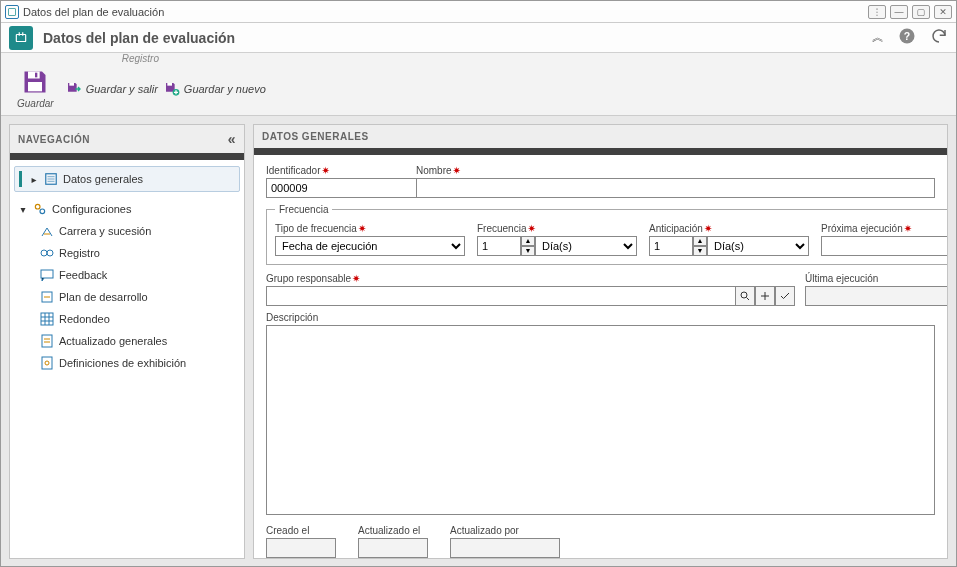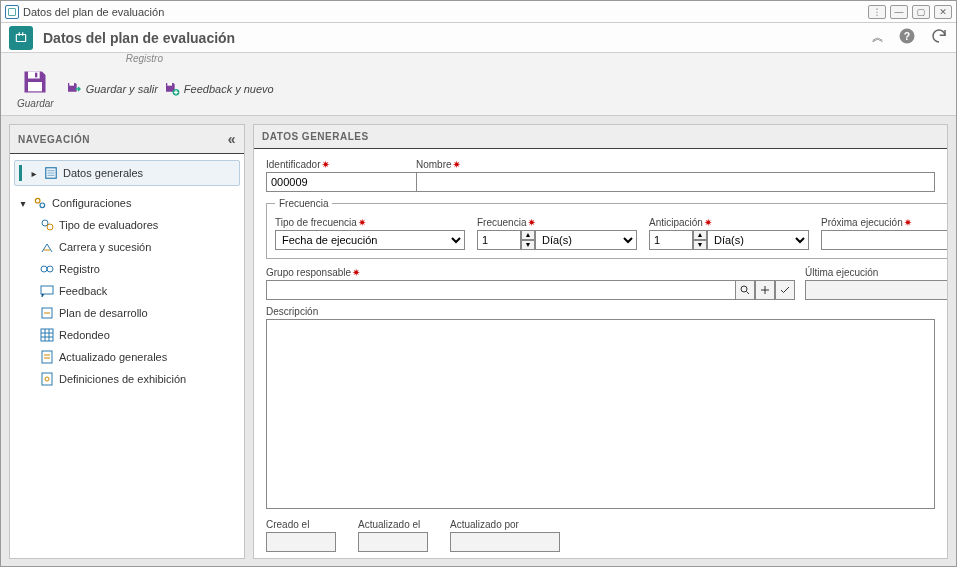--- a/index.html
+++ b/index.html
@@ -30,21 +30,21 @@
     .big-save .lbl { font-size:10px; color:#555; }
     .mini-btn { display:flex; align-items:center; gap:4px; font-size:11px; color:#444; cursor:pointer; padding:1px 2px; }
     .mini-btn svg { width:16px; height:16px; }
     .mini-stack { display:flex; flex-direction:row; gap:2px; }
 
     
     .body { display:flex; padding:8px; gap:8px; height:calc(100% - 22px - 30px - 62px); }
     .panel { background:#fff; border:1px solid #c4c4c4; }
 
     .nav-panel { width:236px; display:flex; flex-direction:column; }
-    .panel-head { background:#eeeeee; border-bottom:1px solid #404040; font-size:10px; font-weight:bold; color:#666; letter-spacing:.5px; padding:6px 8px; display:flex; align-items:center;gap:10px; }
+    .panel-head { background:#eeeeee; border-bottom:7px solid #404040; font-size:10px; font-weight:bold; color:#666; letter-spacing:.5px; padding:6px 8px; display:flex; align-items:center;gap:10px; }
     .panel-head .collapse { margin-left:auto; font-size:14px; color:#555; cursor:pointer; }
     .nav-body { padding:6px 4px; overflow:auto; }
     .tree-item, .tree-sub { display:flex; align-items:center; gap:5px; font-size:11px; color:#333; padding:4px 4px; cursor:pointer; }
     .tree-item.active { background:#eef3f8; border:1px solid #b8cde0; border-radius:2px; }
     .tree-caret { width:10px; color:#333; font-size:10px; text-align:center; }
     .tree-ico { width:14px; height:14px; display:flex; align-items:center; justify-content:center; }
     .tree-sub { padding-left:26px; }
     .tree-item .bar { width:3px; height:16px; background:#1e8a8a; margin-right:2px; }
 
     .main-panel { flex:1; display:flex; flex-direction:column; overflow:hidden; }
@@ -130,21 +130,21 @@
             </svg>
           <span>Guardar y salir</span>
         </div>
         <div class="mini-btn">
           <svg viewBox="0 0 24 24">
               <path fill="#7e3f9d" d="M3 3h11l2 2v11H3z"></path>
               <rect x="5" y="3" width="7" height="4" fill="#fff"></rect>
               <circle cx="18" cy="17" r="5" fill="#2a8"></circle>
               <path stroke="#fff" stroke-width="2" d="M18 14v6M15 17h6"></path>
             </svg>
-          <span>Feedback y nuevo</span>
+          <span>Guardar y nuevo</span>
         </div>
       </div>
     </div>
   </div>
 </div>
 
 <div class="body">
 
   <div class="panel nav-panel">
     <div class="panel-head">
@@ -166,29 +166,20 @@
       <div style="height:6px"></div>
       <div class="tree-item">
         <span class="tree-caret">▾</span>
         <span class="tree-ico">
             <svg width="14" height="14" viewBox="0 0 24 24">
               <circle cx="8" cy="8" r="4" fill="none" stroke="#c80" stroke-width="2"></circle>
               <circle cx="16" cy="16" r="4" fill="none" stroke="#2a7ab0" stroke-width="2"></circle>
             </svg>
           </span>
         <span>Configuraciones</span>
-      </div>
-      <div class="tree-sub">
-        <span class="tree-ico">
-            <svg width="14" height="14">
-              <circle cx="5" cy="5" r="3" fill="none" stroke="#2a7ab0"></circle>
-              <circle cx="10" cy="9" r="3" fill="none" stroke="#c80"></circle>
-            </svg>
-          </span>
-        <span>Tipo de evaluadores</span>
       </div>
       <div class="tree-sub">
         <span class="tree-ico">
             <svg width="14" height="14">
               <path stroke="#2a7ab0" fill="none" d="M2 12 L7 4 L12 12"></path>
               <path stroke="#c80" d="M4 10h6"></path>
             </svg>
           </span>
         <span>Carrera y sucesión</span>
       </div>

